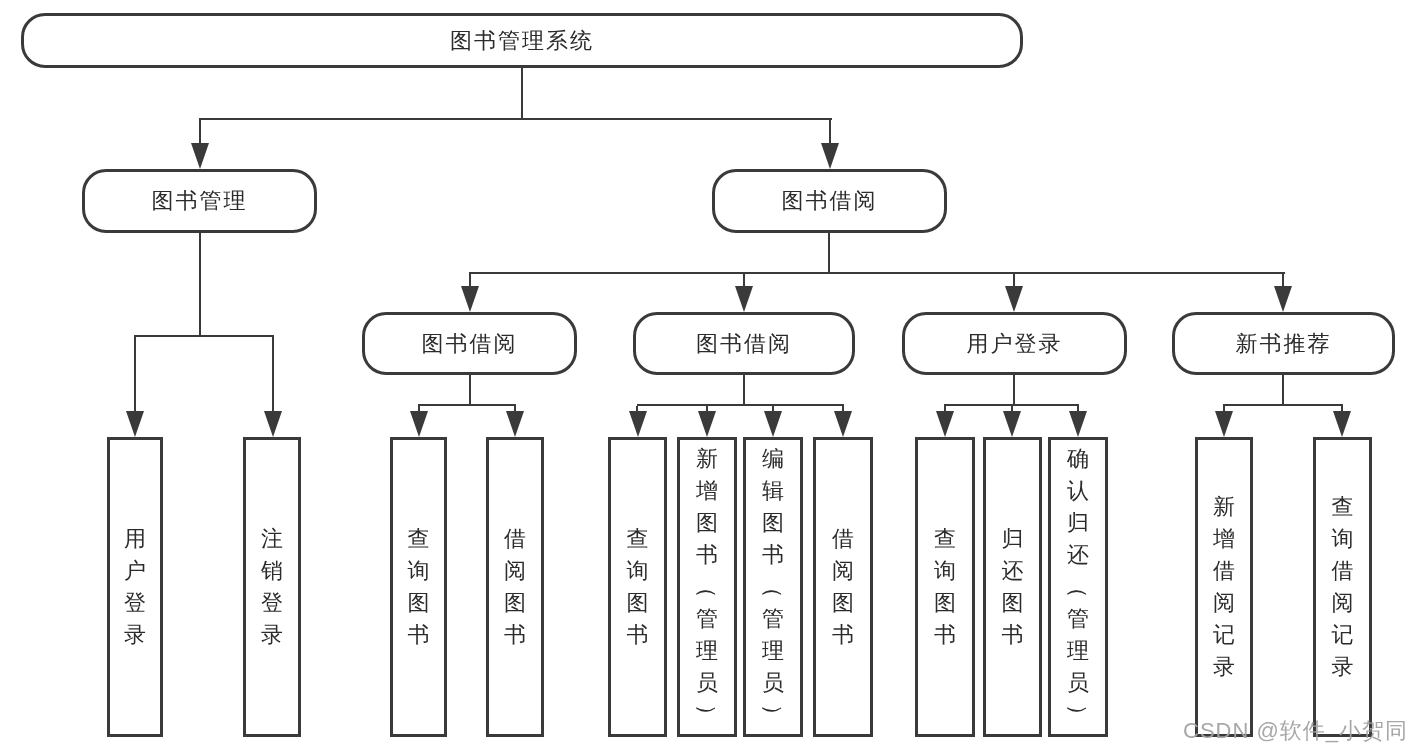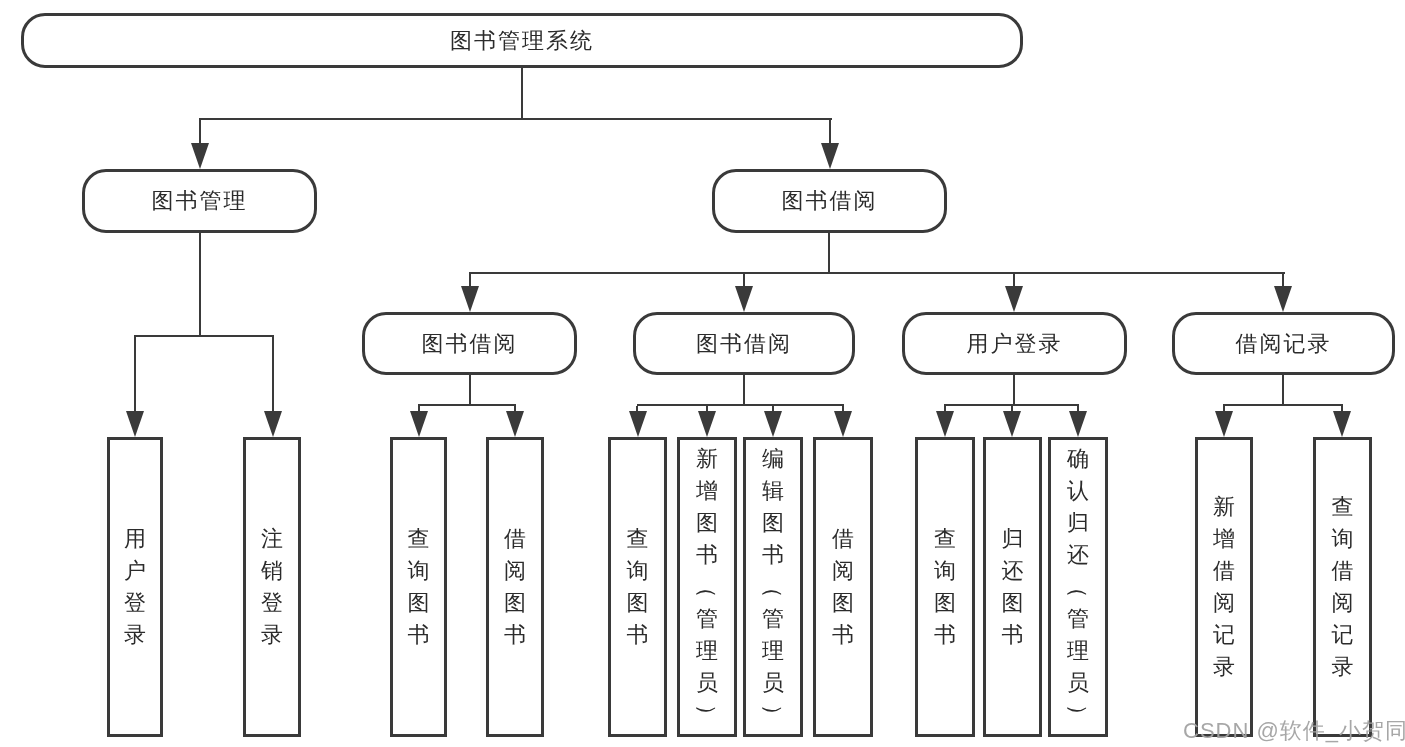--- a/index.html
+++ b/index.html
@@ -22,21 +22,21 @@
 <div class="stage">
 
   <div class="box box-h" style="left:21px;top:13px;width:1002px;height:55px;">图书管理系统</div>
 
   <div class="box box-h" style="left:82px;top:169px;width:235px;height:64px;">图书管理</div>
   <div class="box box-h" style="left:712px;top:169px;width:235px;height:64px;">图书借阅</div>
 
   <div class="box box-h" style="left:362px;top:312px;width:215px;height:63px;">图书借阅</div>
   <div class="box box-h" style="left:633px;top:312px;width:222px;height:63px;">图书借阅</div>
   <div class="box box-h" style="left:902px;top:312px;width:225px;height:63px;">用户登录</div>
-  <div class="box box-h" style="left:1172px;top:312px;width:223px;height:63px;">借阅记录</div>
+  <div class="box box-h" style="left:1172px;top:312px;width:223px;height:63px;">新书推荐</div>
 
   <div class="box box-v vtext" style="left:107px;top:437px;width:56px;height:300px;">
       <span class="vch">用</span>
       <span class="vch">户</span>
       <span class="vch">登</span>
       <span class="vch">录</span>
     </div>
   <div class="box box-v vtext" style="left:243px;top:437px;width:58px;height:300px;">
       <span class="vch">注</span>
       <span class="vch">销</span>

